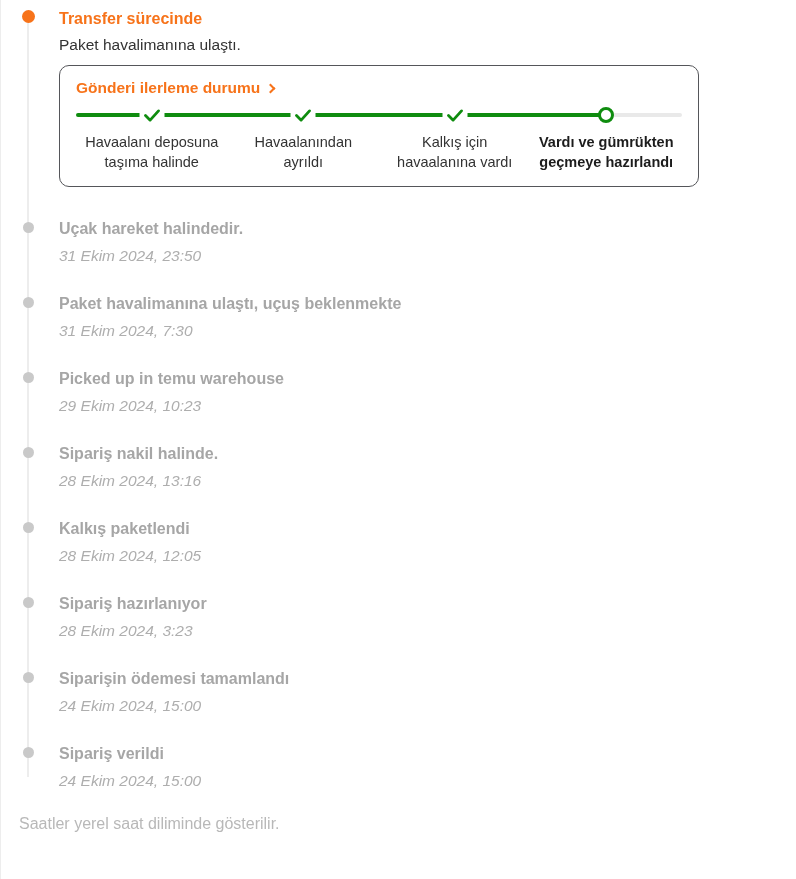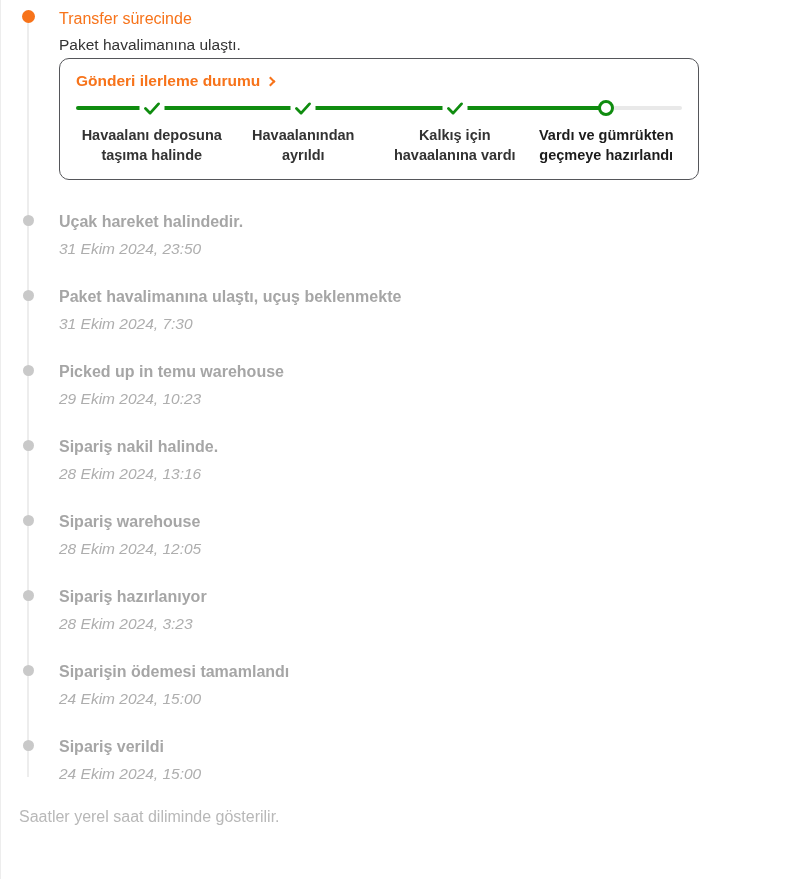--- a/index.html
+++ b/index.html
@@ -15,26 +15,26 @@
   .vline {
     position:absolute; left:26px; top:16px;
     width:2px; height:761px; background:#ededed; z-index:0;
   }
 
   .event { position:relative; padding-left:58px; z-index:1; }
   .bullet { position:absolute; border-radius:50%; display:block; }
   .event.current > .bullet { left:21px; top:4px; width:13px; height:13px; background:var(--accent,#f7731a); }
   .event.past    > .bullet { left:22px; top:5px; width:11px; height:11px; background:#c9c9c9; }
 
-  .current-title { color:var(--accent,#f7731a); font-weight:normal; font-size:16px; line-height:26px; }
+  .current-title { color:var(--accent,#f7731a); font-weight:bold; font-size:16px; line-height:26px; }
   .current-desc  { color:#333333; font-size:15.5px; line-height:26px; }
   .current-date  { color:#4d4d4d; font-size:15.5px; line-height:26px; }
 
   .progress-box {
-    width:640px;
+    margin-top:7px; width:640px;
     border:1px solid #55565a; border-radius:10px;
     background:#fff; padding:12px 16px 14px 16px;
   }
   .progress-header {
     display:inline-flex; align-items:center; cursor:pointer;
     color:var(--accent,#f7731a); font-weight:bold; font-size:15.5px; line-height:19px;
   }
   .chevron {
     width:7px; height:7px; margin-left:7px; margin-top:1px;
     border-top:2px solid var(--accent,#f7731a);
@@ -50,21 +50,21 @@
     display:flex; align-items:center; justify-content:center;
   }
   .marker.check { background:#fff; padding:0 4px; height:16px; }
   .marker.circle {
     width:16px; height:16px; border-radius:50%;
     border:3px solid var(--green,#0f8c0f); background:#fff;
   }
   .labels { display:flex; margin-top:8px; }
   .label-col { width:25%; text-align:center; color:#333333; font-size:14.5px; line-height:20px; }
   .label-col.current { font-weight:bold; color:#1c1c1c; }
-  .label-line { white-space:nowrap;font-weight:bold; }
+  .label-line { white-space:nowrap; }
 
   .event.past { padding-bottom:24px; }
   .event.current { padding-bottom:30px; }
   .past-title { color:#a6a6a6; font-weight:bold; font-size:16px; line-height:24px; }
   .past-date  { color:#aeaeae; font-size:15.5px; line-height:24px; margin-top:3px;font-style:italic; }
 
   .footer { margin:-5px 0 0 18px; color:#b8b8b8; font-size:16px; line-height:24px; }
 </style>
 </head>
 <body>
@@ -148,21 +148,21 @@
   </section>
 
   <section class="event past">
     <span class="bullet"></span>
     <div class="past-title">Sipariş nakil halinde.</div>
     <div class="past-date">28 Ekim 2024, 13:16</div>
   </section>
 
   <section class="event past">
     <span class="bullet"></span>
-    <div class="past-title">Sipariş warehouse</div>
+    <div class="past-title">Kalkış paketlendi</div>
     <div class="past-date">28 Ekim 2024, 12:05</div>
   </section>
 
   <section class="event past">
     <span class="bullet"></span>
     <div class="past-title">Sipariş hazırlanıyor</div>
     <div class="past-date">28 Ekim 2024, 3:23</div>
   </section>
 
   <section class="event past">

